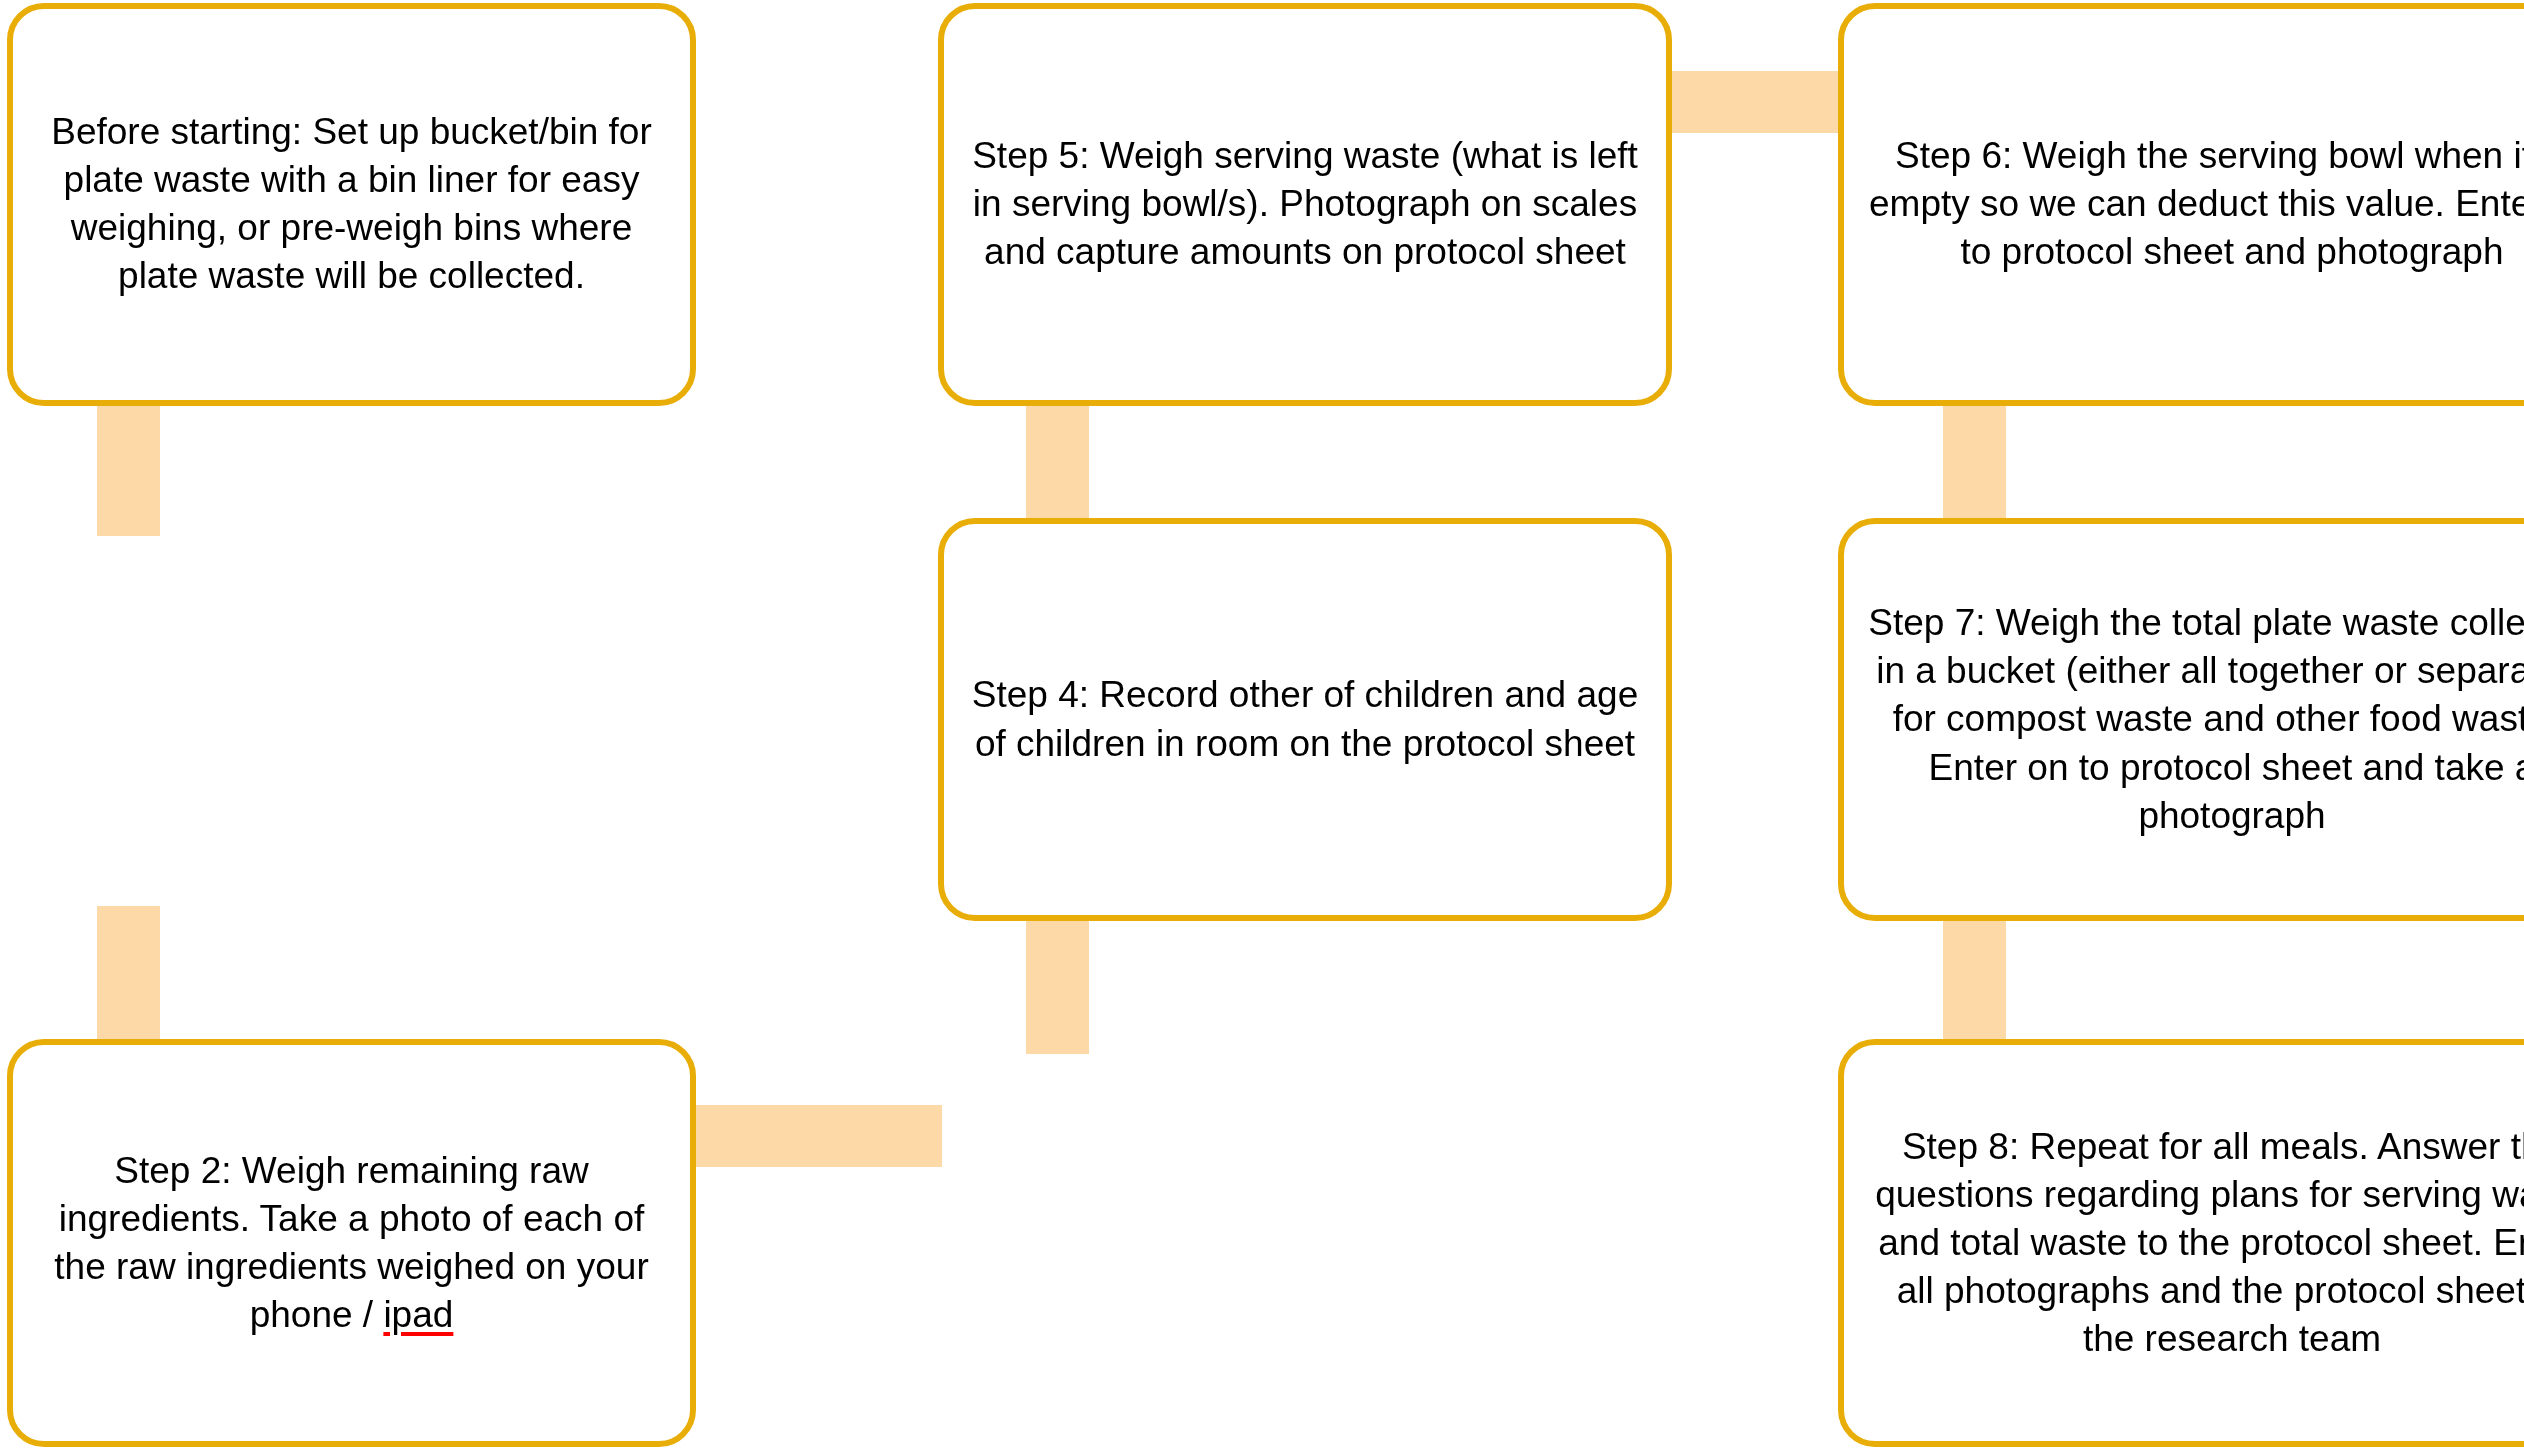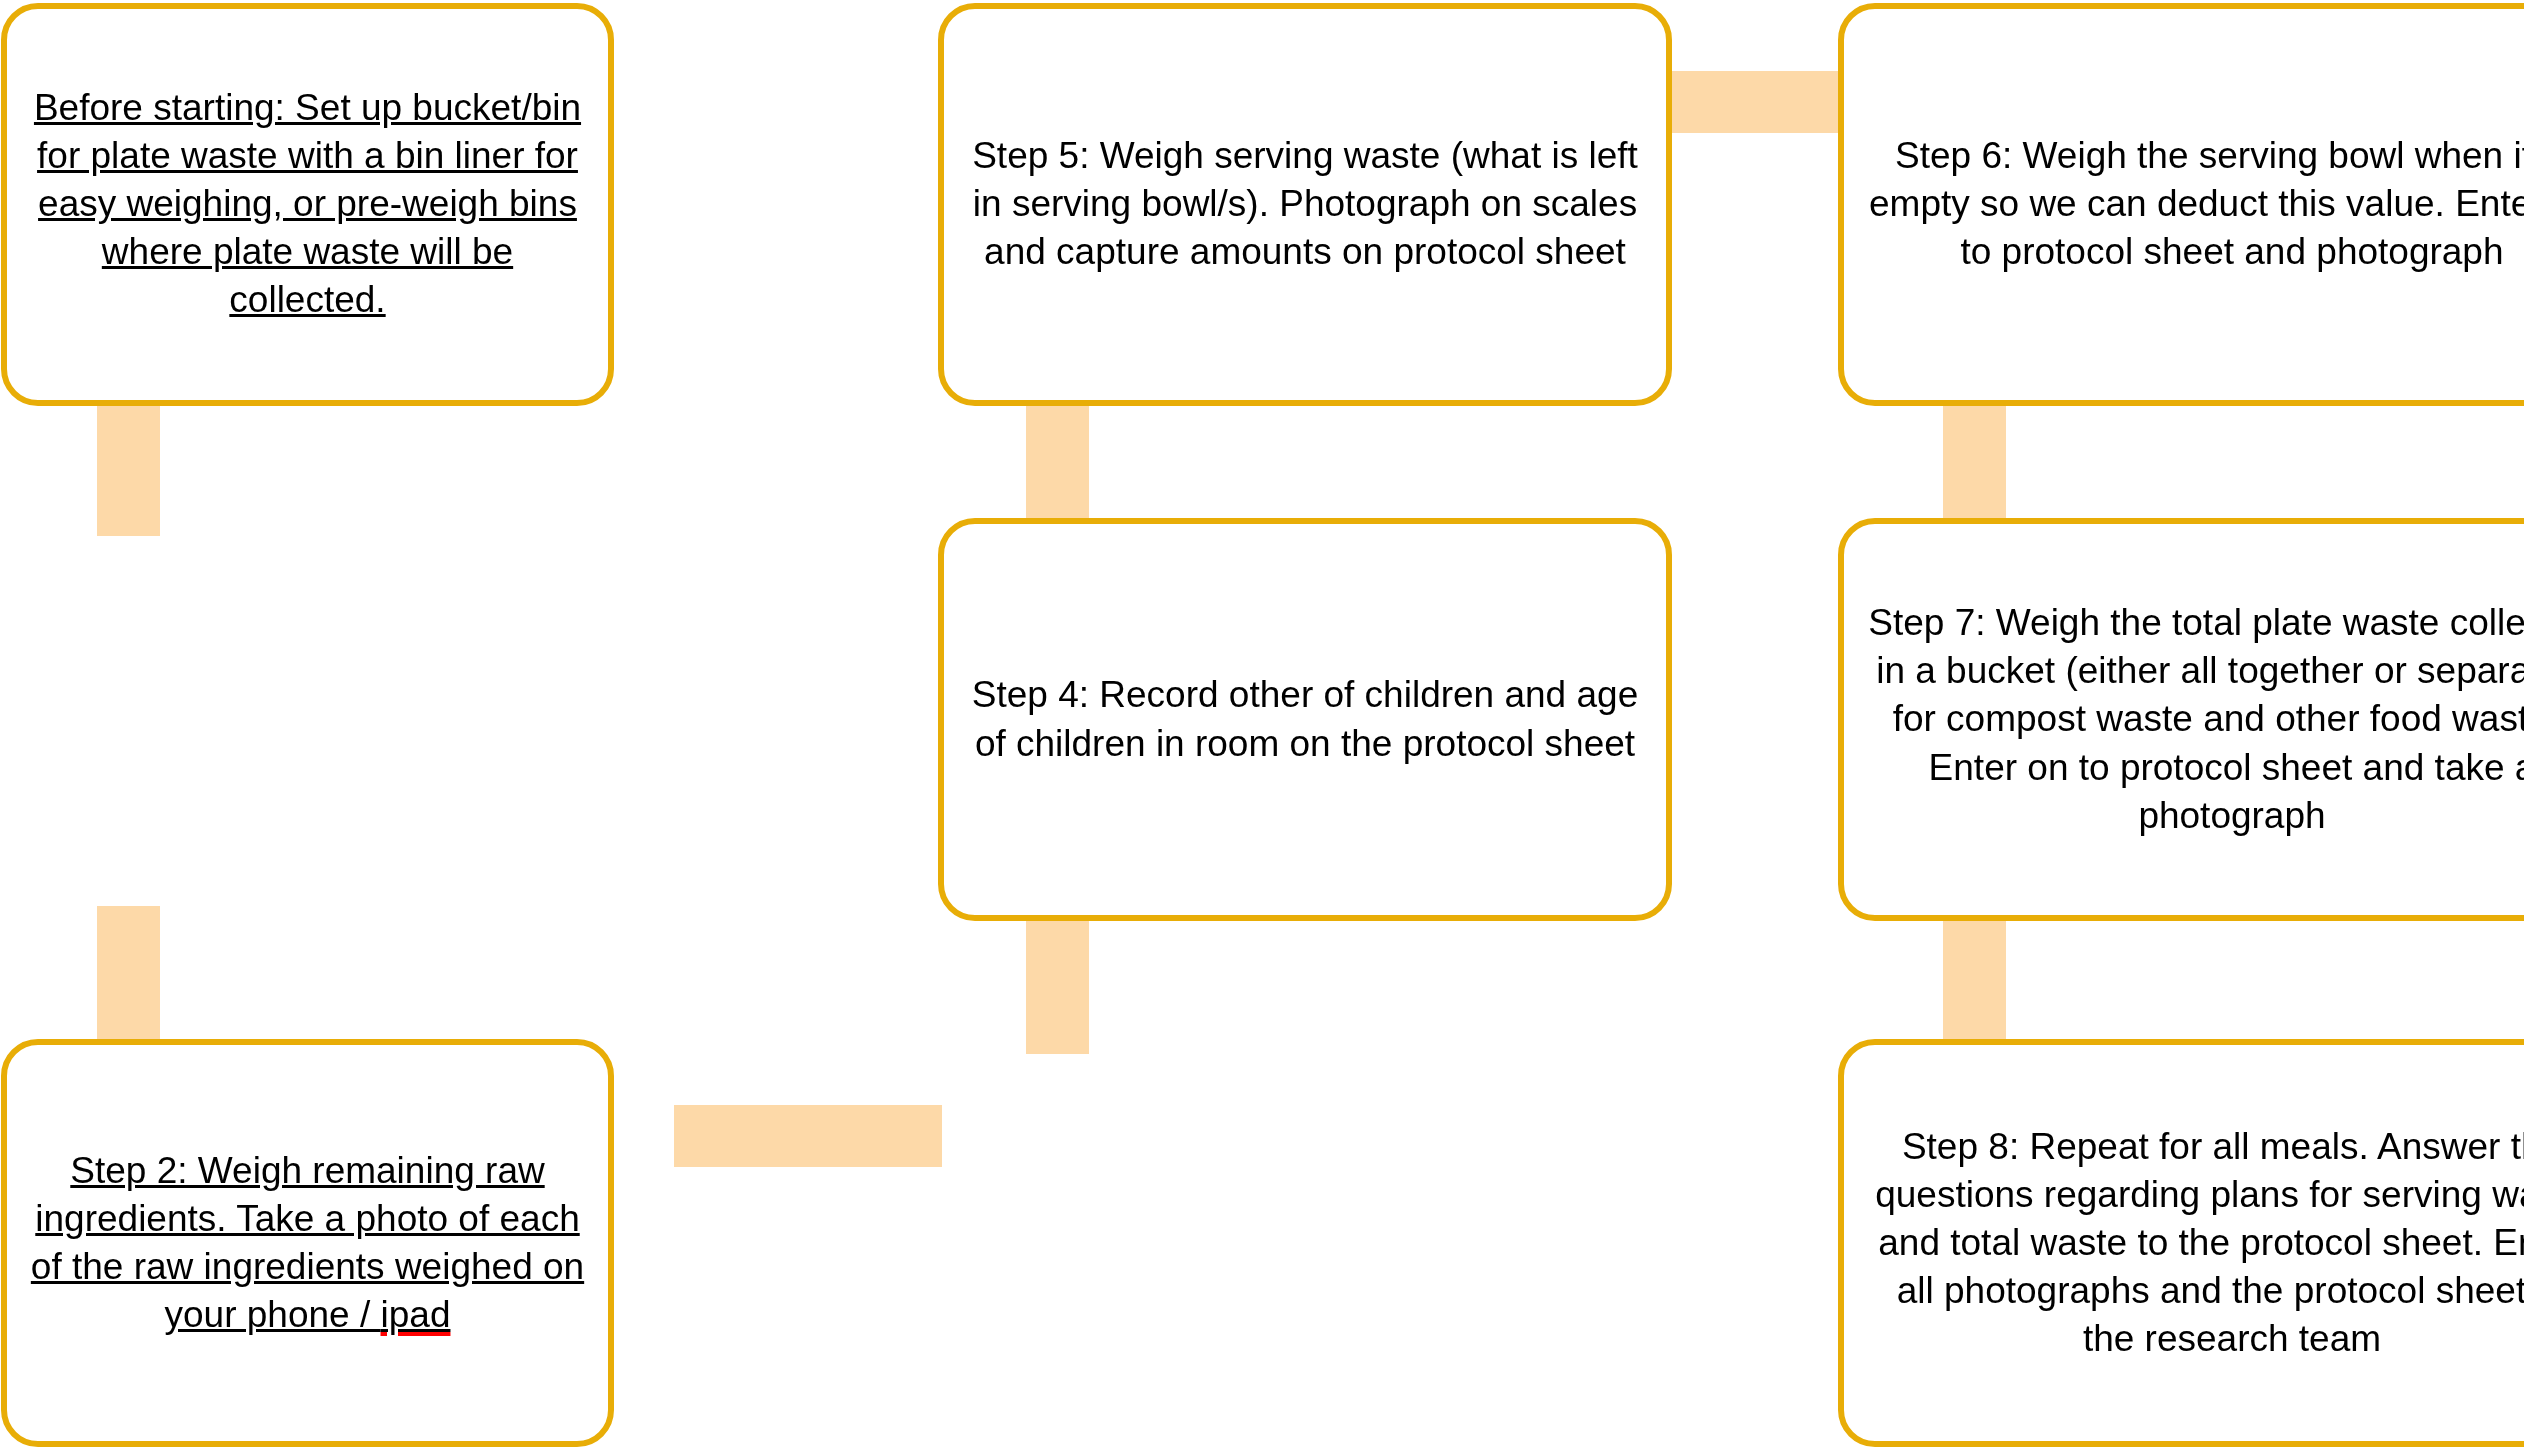--- a/index.html
+++ b/index.html
@@ -46,21 +46,21 @@
     word-wrap: break-word;
   }
   .misspelled {
     text-decoration: underline;
     text-decoration-color: #FF0000;
     text-decoration-thickness: 3.6px;
     text-underline-offset: 5.1px;
   }
 
   
-  .col-1 { left: 1px;    width: 613px; text-decoration: underline; }
+  .col-1 { left: 7px;    width: 689px; }
   .col-2 { left: 938px; width: 734px; }
   .col-3 { left: 1838px; width: 788px; }
 
   .row-1 { top: 2.6px;    height: 403px; }
   .row-2 { top: 518px; height: 403px; }
   .row-3 { top: 1039px; height: 408px; }
 
   
   .vconn-c1-r1r2 { left: 97px;  top: 388px;  width: 63px; height: 148px; }
   .vconn-c1-r2r3 { left: 97px;  top: 906px; width: 63px; height: 148px; }

